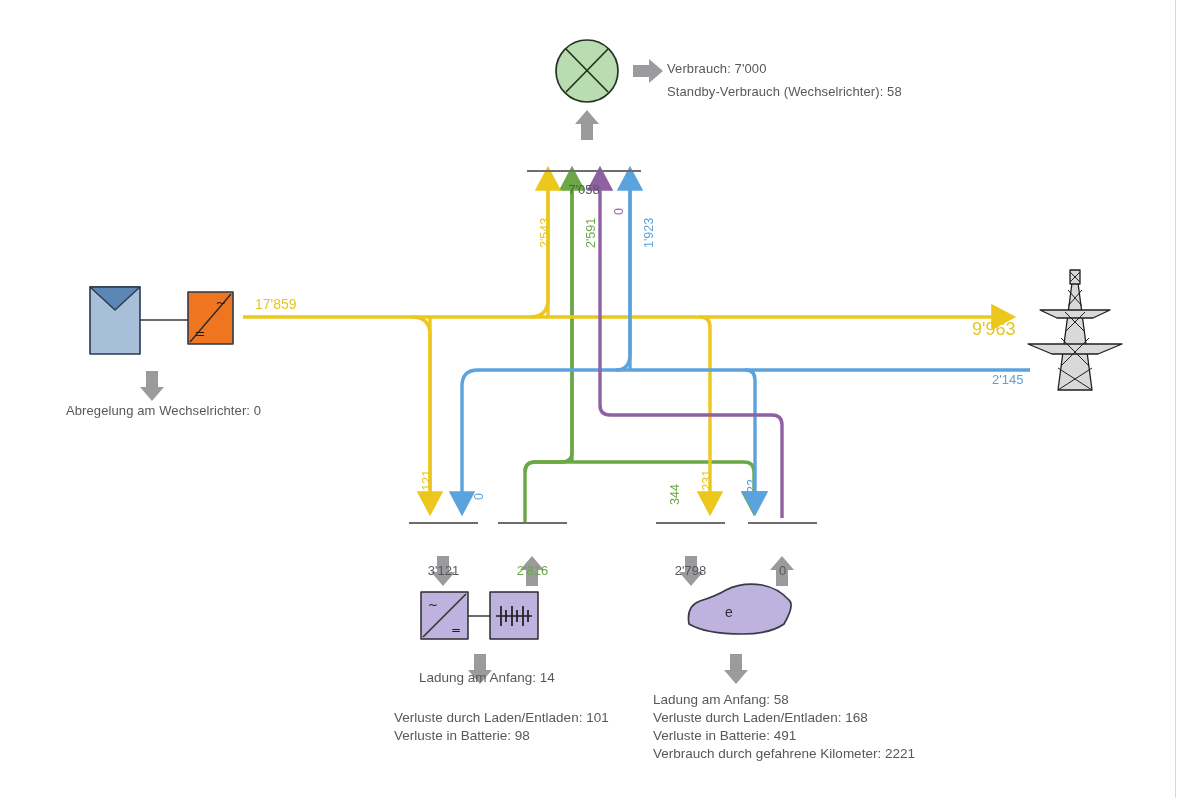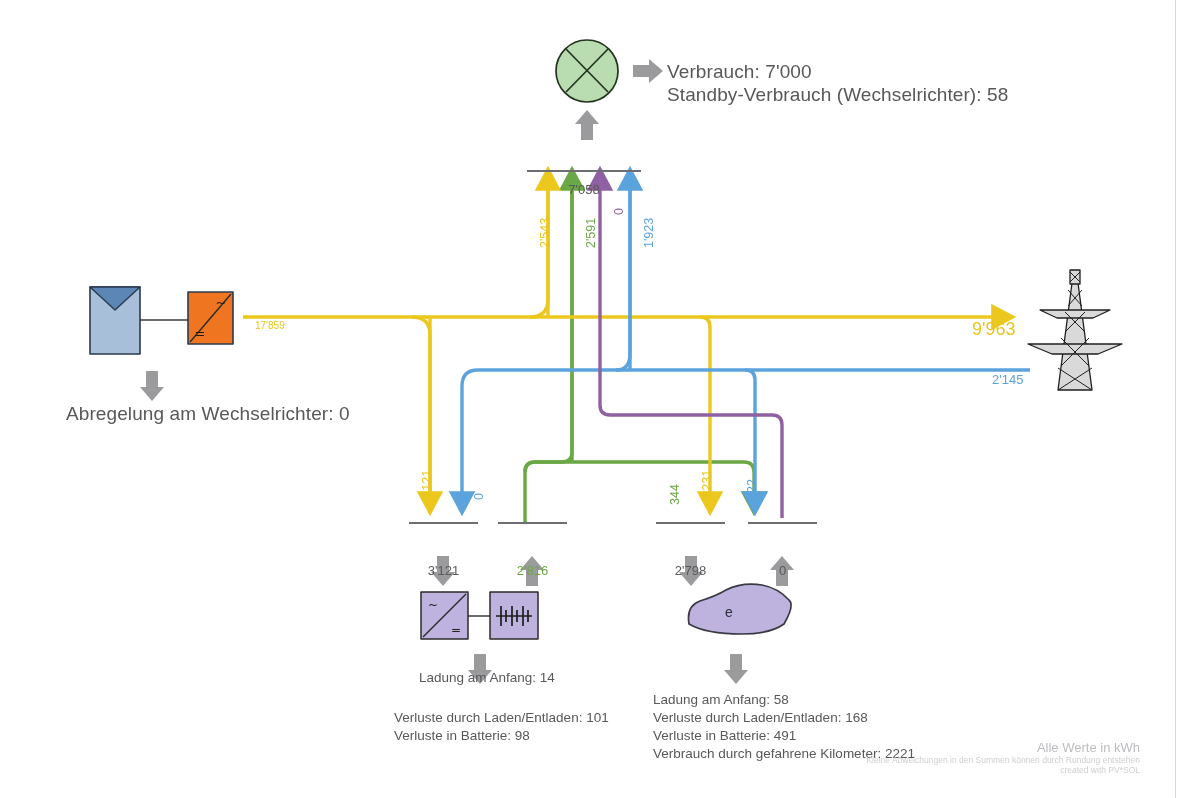--- a/index.html
+++ b/index.html
@@ -7,21 +7,21 @@
   body{
     width:1200px;height:798px;
     background:#ffffff;
     font-family:"Liberation Sans","DejaVu Sans",sans-serif;
     color:#555558;
     overflow:hidden;
     position:relative;
   }
   #page{position:absolute;left:0;top:0;width:1200px;height:798px;overflow:hidden;background:#fff;}
   #flow-svg{position:absolute;left:0;top:0;width:1200px;height:798px;}
-  .lbl{position:absolute;white-space:nowrap;font-size:19px;color:#58585b;letter-spacing:.1px;}
+  .lbl{position:absolute;white-space:nowrap;font-size:13px;color:#58585b;letter-spacing:.1px;}
   .vert{transform-origin:0 0;}
   .bus-total{position:absolute;font-size:13px;color:#58585b;text-align:center;margin-top:34px;}
   .flow-num{position:absolute;font-size:12.5px;white-space:nowrap;}
   .c-yellow{color:#e8c51c;}
   .c-green{color:#6aa845;}
   .c-purple{color:#8f60a2;}
   .c-blue{color:#5ba3dd;}
   .footer{position:absolute;text-align:right;color:#c6c6c9;}
   .footer .f1{font-size:13px;color:#bdbdc1;}
   .footer .f2{font-size:8.5px;color:#cfcfd3;}
@@ -177,21 +177,21 @@
   <div class="lbl" style="left:667px;top:61px;">Verbrauch: 7'000</div>
   <div class="lbl" style="left:667px;top:84px;">Standby-Verbrauch (Wechselrichter): 58</div>
 
   <div class="bus-total" style="left:527px;top:148px;width:114px;">7'058</div>
 
   <div class="flow-num c-yellow vert" style="left:538px;top:248px;transform:rotate(-90deg);">2'543</div>
   <div class="flow-num c-green vert" style="left:584px;top:248px;transform:rotate(-90deg);">2'591</div>
   <div class="flow-num c-purple vert" style="left:612px;top:215px;transform:rotate(-90deg);">0</div>
   <div class="flow-num c-blue vert" style="left:642px;top:248px;transform:rotate(-90deg);">1'923</div>
 
-  <div class="flow-num c-yellow" style="left:255px;top:296px;font-size:10px;margin-top:24px;">17'859</div>
+  <div class="flow-num c-yellow" style="left:255px;top:296px;font-size:14px;">17'859</div>
 
   <div class="flow-num c-yellow" style="left:972px;top:304px;font-size:18px;margin-top:15px;">9'963</div>
   <div class="flow-num c-blue" style="left:992px;top:372px;font-size:13px;">2'145</div>
 
   <div class="lbl" style="left:66px;top:403px;">Abregelung am Wechselrichter: 0</div>
 
   <div class="flow-num c-yellow vert" style="left:420px;top:500px;transform:rotate(-90deg);">3'121</div>
   <div class="flow-num c-blue vert" style="left:472px;top:500px;transform:rotate(-90deg);">0</div>
 
   <div class="flow-num c-green vert" style="left:668px;top:505px;transform:rotate(-90deg);">344</div>
@@ -207,19 +207,14 @@
   <div class="devtxt" style="left:394px;top:708px;">Verluste durch Laden/Entladen: 101</div>
   <div class="devtxt" style="left:394px;top:726px;text-align:right;">Verluste in Batterie: 98</div>
 
   <div class="devtxt" style="left:653px;top:690px;">Ladung am Anfang: 58</div>
   <div class="devtxt" style="left:653px;top:708px;">Verluste durch Laden/Entladen: 168</div>
   <div class="devtxt" style="left:653px;top:726px;">Verluste in Batterie: 491</div>
   <div class="devtxt" style="left:653px;top:744px;">Verbrauch durch gefahrene Kilometer: 2221</div>
 
   <div style="position:absolute;left:725px;top:604px;font-size:14px;color:#2f2f38;">e</div>
 
-  <div class="footer" style="left:760px;top:740px;width:380px;">
-    <div class="f1">Alle Werte in kWh</div>
-    <div class="f2">Kleine Abweichungen in den Summen können durch Rundung entstehen</div>
-    <div class="f3">created with PV*SOL</div>
-  </div>
 
 </div>
 
 </body></html>

